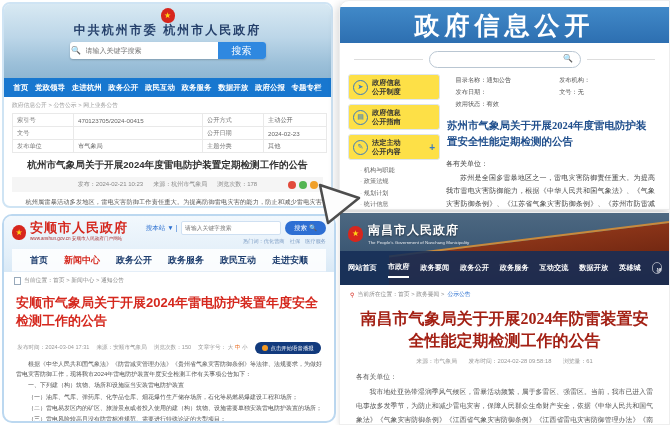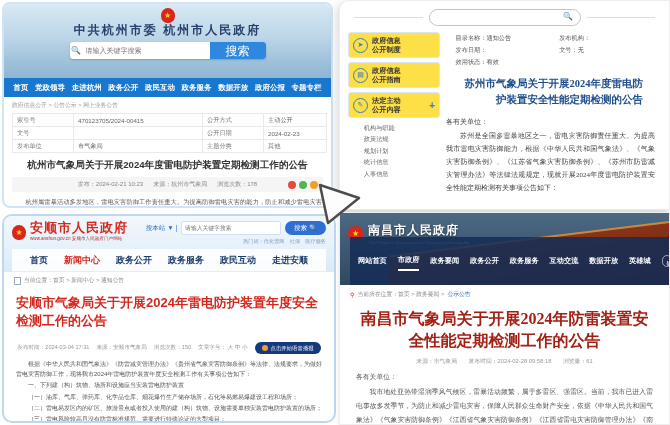--- a/index.html
+++ b/index.html
@@ -8,21 +8,21 @@
   .card{position:absolute;background:#fff;overflow:hidden;box-sizing:border-box;}
 
   
   #tl{left:2px;top:2px;width:331px;height:206px;border:2px solid #cfe4f4;border-radius:8px;}
   .tl-hero{height:74px;background:linear-gradient(180deg,#d8e9f3 0%,#bcd6e8 45%,#9cc0d9 80%,#8fb6d2 100%);text-align:center;position:relative;}
   .emblem{display:inline-block;width:14px;height:15px;border-radius:50% 50% 46% 46%;background:#d7261d;color:#ffd516;font-size:8px;line-height:15px;text-align:center;margin-top:3px;}
   .tl-site{font-size:12px;font-weight:bold;color:#25406b;letter-spacing:2px;line-height:1.2;}
   .tl-search{margin:5px auto 0;width:196px;height:17px;display:flex;background:#fff;border-radius:3px;overflow:hidden;box-shadow:0 1px 2px rgba(0,0,0,.2);}
   .tl-search .mag{width:14px;font-size:8px;color:#999;line-height:17px;}
   .tl-search input{flex:1;border:0;outline:none;font-size:7px;color:#333;font-family:inherit;}
-  .tl-search button{width:56px;border:0;background:#2f88e0;color:#fff;font-size:12px;cursor:pointer;font-family:inherit;}
+  .tl-search button{width:48px;border:0;background:#2f88e0;color:#fff;font-size:10px;cursor:pointer;font-family:inherit;}
   .tl-nav{height:19px;background:#1877cf;display:flex;align-items:center;justify-content:space-around;padding:0 6px;}
   .tl-nav span{color:#fff;font-size:7.5px;font-weight:bold;cursor:pointer;white-space:nowrap;}
   .tl-crumb{font-size:5.8px;color:#999;padding:4px 8px 3px;}
   .tl-table{width:315px;margin:0 8px;border-collapse:collapse;font-size:6.2px;color:#666;}
   .tl-table td{border:1px solid #e9e9e9;padding:1.5px 4px;height:8px;}
   .tl-table td.k{width:52px;color:#777;}
   .tl-table td.v1{width:120px;}
   .tl-title{font-size:9.6px;font-weight:bold;color:#333;text-align:center;margin:6px 10px 5px;}
   .tl-meta{background:#f5f5f5;margin:0 8px;height:15px;display:flex;align-items:center;justify-content:center;gap:10px;font-size:6px;color:#888;position:relative;}
   .tl-share{position:absolute;right:5px;top:3.5px;display:flex;gap:3px;}
@@ -40,21 +40,21 @@
   .tr-side{width:92px;flex:none;}
   .tr-sidebox{border:1px solid #dde6ef;border-radius:3px;background:#fde047;display:flex;align-items:center;gap:4px;padding:3px 4px;margin-bottom:4px;cursor:pointer;}
   .tr-sideicon{width:13px;height:13px;flex:none;border:1px solid #3a7bbf;border-radius:50%;color:#3a7bbf;font-size:7px;display:flex;align-items:center;justify-content:center;}
   .tr-sidelabel{font-size:7.2px;font-weight:bold;color:#333;line-height:1.25;}
   .tr-plus{margin-left:auto;color:#3a7bbf;font-size:10px;font-weight:bold;}
   .tr-subitems{list-style:none;margin:2px 0 0;padding:0 0 0 12px;}
   .tr-subitems li{font-size:6.2px;color:#666;line-height:1.85;cursor:pointer;}
   .tr-subitems li::before{content:"· ";color:#999;}
   .tr-main{flex:1;padding:0 6px;position:relative;}
   .tr-meta{width:190px;margin:2px auto 0;display:grid;grid-template-columns:1.2fr 1fr;row-gap:3px;font-size:6.2px;color:#555;}
-  .tr-title{font-family:"Liberation Serif",serif;font-size:10.5px;font-weight:bold;color:#1f4e8c;text-align:right;line-height:1.5;margin:9px 12px 8px;}
+  .tr-title{font-family:"Liberation Serif",serif;font-size:10.5px;font-weight:bold;color:#1f4e8c;text-align:left;line-height:1.5;margin:9px 1px 8px;}
   .tr-body{font-family:"Liberation Serif",serif;font-size:7px;color:#444;line-height:1.85;text-align:justify;}
   .tr-body .indent{text-indent:2em;}
 
   
   #bl{left:2px;top:214px;width:334px;height:209px;border:2px solid #bcd8f0;border-radius:10px;}
   .bl-header{background:linear-gradient(180deg,#f2f8fd 0%,#e3eff9 70%,#d9e9f6 100%);padding:5px 8px 0;}
   .bl-toprow{display:flex;align-items:flex-start;}
   .bl-logo{display:flex;gap:4px;align-items:center;}
   .bl-sitename{font-size:13px;font-weight:bold;color:#d5281e;letter-spacing:1px;line-height:1.1;}
   .bl-sitesub{font-size:4.6px;color:#a33;margin-top:1px;}
@@ -78,21 +78,21 @@
   .bl-body p{margin:0 0 1px;text-indent:2em;}
 
   
   #br{left:339px;top:212px;width:331px;height:213px;box-shadow:0 0 5px rgba(0,0,0,.12);border:1px solid #eee;}
   .br-hero{height:72px;position:relative;background:linear-gradient(180deg,#4d6881 0%,#3e5a76 45%,#30495f 100%);overflow:hidden;}
   .br-roof{position:absolute;right:-20px;top:24px;width:300px;height:70px;background:linear-gradient(180deg,#8a3418 0%,#6b2410 55%,#451507 100%);transform:skewY(-7deg);border-top:2px solid #c98a3c;}
   .br-logo{position:absolute;left:8px;top:9px;display:flex;align-items:center;gap:5px;z-index:2;}
   .br-emblem{width:15px;height:16px;border-radius:50% 50% 46% 46%;background:#d7261d;color:#ffd516;font-size:8px;line-height:16px;text-align:center;}
   .br-sitename{font-size:12px;font-weight:bold;color:#fff;letter-spacing:1px;text-shadow:0 1px 2px rgba(0,0,0,.5);}
   .br-sitesub{font-size:4.4px;color:rgba(255,255,255,.85);margin-top:1px;}
-  .br-nav{position:absolute;left:0;right:0;bottom:0;height:18px;background:rgba(22,45,86,.88);display:flex;align-items:center;gap:11px;padding:15px 8px;z-index:2;margin-left:10px;}
+  .br-nav{position:absolute;left:0;right:0;bottom:0;height:18px;background:rgba(22,45,86,.88);display:flex;align-items:center;gap:11px;padding:8px 8px;z-index:2;}
   .br-nav span{font-size:7.2px;font-weight:bold;color:#fff;cursor:pointer;white-space:nowrap;line-height:18px;}
   .br-nav span.active{border-bottom:2px solid #fff;}
   .br-navsearch{margin-left:auto;width:50px;height:10px;border:1px solid rgba(255,255,255,.55);border-radius:6px;font-size:4.6px;color:#cfdae8;line-height:10px;padding:0 4px;overflow:hidden;cursor:text;}
   .br-crumb{font-size:5.8px;color:#888;padding:5px 10px 3px;display:flex;align-items:center;gap:3px;}
   .br-pin{color:#d5281e;font-size:6px;}
   .br-crumb .hl{color:#2a6fd0;}
   .br-title{font-family:"Liberation Serif",serif;font-size:16px;font-weight:bold;color:#a32014;text-align:center;margin:6px 16px 4px;line-height:1.4;}
   .br-meta{font-size:5.8px;color:#999;text-align:center;margin-bottom:4px;}
   .br-meta span{margin:0 5px;}
   .br-body{font-family:"Liberation Serif",serif;margin:4px 16px;font-size:6.8px;color:#555;line-height:2;text-align:justify;}
@@ -159,20 +159,21 @@
       <span class="tl-share">
         <i style="background:#e24a3b"></i>
         <i style="background:#52b552"></i>
         <i style="background:#f0a02a"></i>
       </span>
     </div>
     <p class="tl-body">杭州属雷暴活动多发地区，雷电灾害防御工作责任重大。为提高防御雷电灾害的能力，防止和减少雷电灾害给国家和人民生命财产造成的损失，根据《中华人民共和国气象法》《气象灾害防御条例》《浙江省雷电灾害防御和应急办法》等法律法规和规章的规定，现就开展2024年度雷电防护装置定期检测工作公告如下：</p>
   </div>
 
   <div class="card" id="tr">
+    <div class="tr-banner">政府信息公开</div>
     <div class="tr-searchrow">
       <span class="tr-line"></span>
       <span class="tr-search">
           <span class="mag">🔍</span>
         </span>
       <span class="tr-line"></span>
     </div>
     <div class="tr-cols">
       <div class="tr-side">
         <div class="tr-sidebox">

